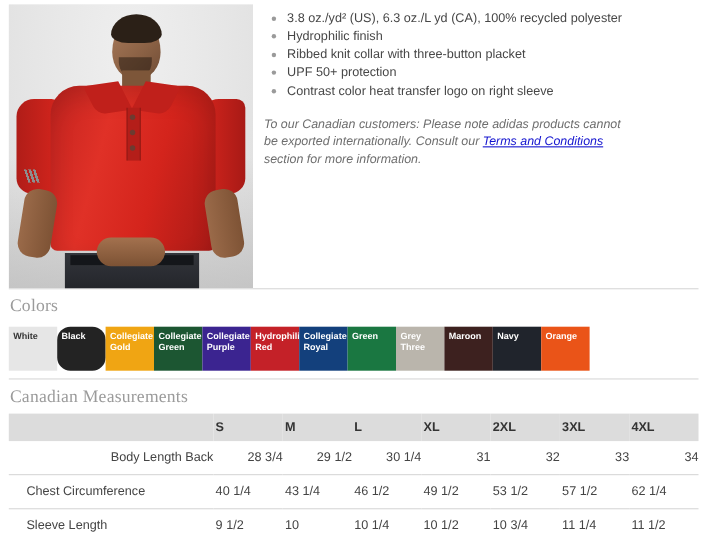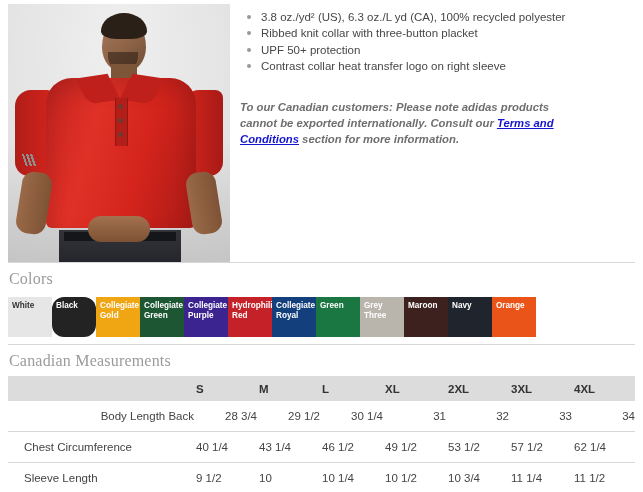--- a/index.html
+++ b/index.html
@@ -213,27 +213,26 @@
   ul.spec-list li .bullet {
     position: absolute;
     left: 7px;
     top: 6px;
     width: 4px;
     height: 4px;
     border-radius: 50%;
     background: #9a9a9a;
   }
   .note {
-    margin-top: 24px;
+    margin-top: 14px;
     font-size: 11.3px;
     line-height: 16.2px;
     font-style: italic;
     color: #6e6e6e;
     max-width: 330px;
-    font-weight: bold;
   }
   .note a {
     color: #1414cf;
     text-decoration: underline;
     font-style: italic;
   }
 
   
   .hr {
     height: 1px;
@@ -322,23 +321,24 @@
       <div class="ph-pants"></div>
       <div class="ph-belt"></div>
       <div class="ph-buckle"></div>
       <div class="ph-hands"></div>
     </div>
   </div>
 
   <div class="details">
     <ul class="spec-list" id="spec-list">
         <li><span class="bullet"></span><span>3.8 oz./yd² (US), 6.3 oz./L yd (CA), 100% recycled polyester</span></li>
+        <li><span class="bullet"></span><span>Hydrophilic finish</span></li>
         <li><span class="bullet"></span><span>Ribbed knit collar with three-button placket</span></li>
         <li><span class="bullet"></span><span>UPF 50+ protection</span></li>
-        <li><span class="bullet"></span><span>Contrast collar heat transfer logo on right sleeve</span></li>
+        <li><span class="bullet"></span><span>Contrast color heat transfer logo on right sleeve</span></li>
       </ul>
 
     <p class="note">
       <span>To our Canadian customers: Please note adidas products cannot be exported internationally. Consult our </span><a href="#">Terms and Conditions</a><span> section for more information.</span>
     </p>
   </div>
 </div>
 
 <div class="hr"></div>
 <div class="section-title">Colors</div>

